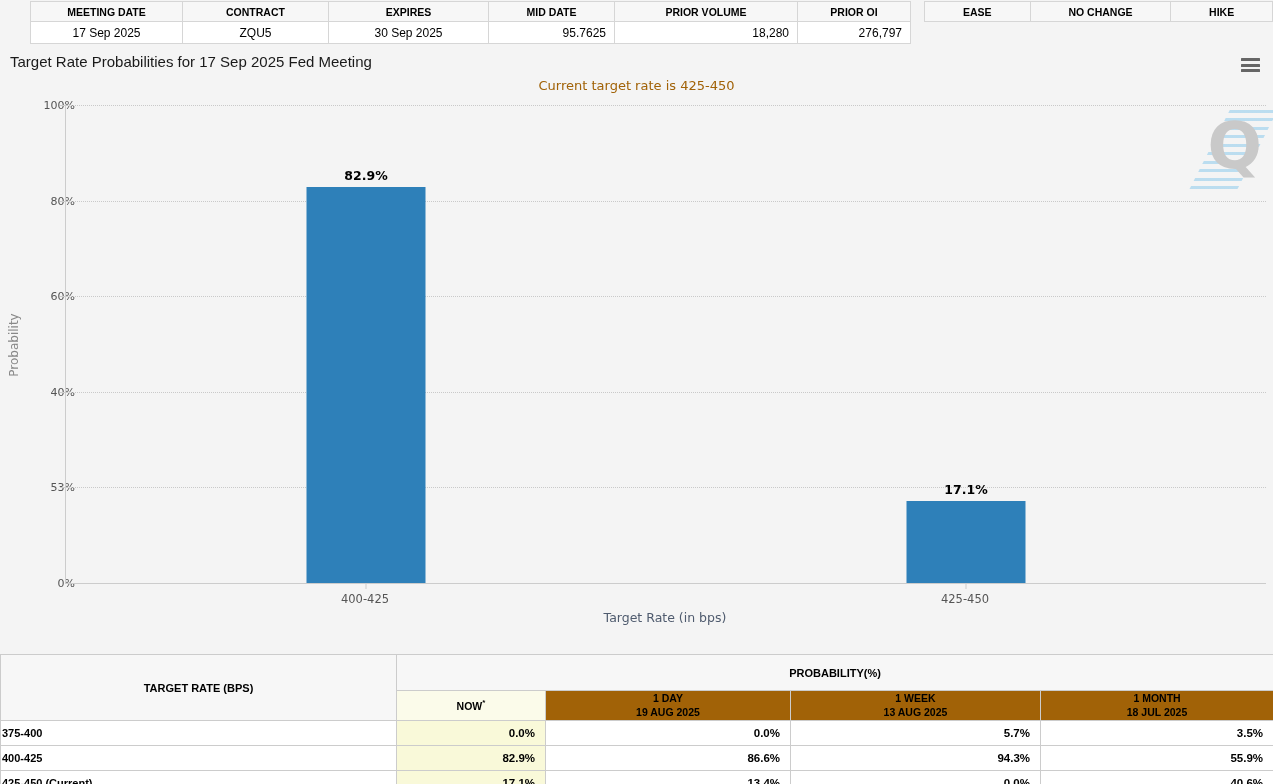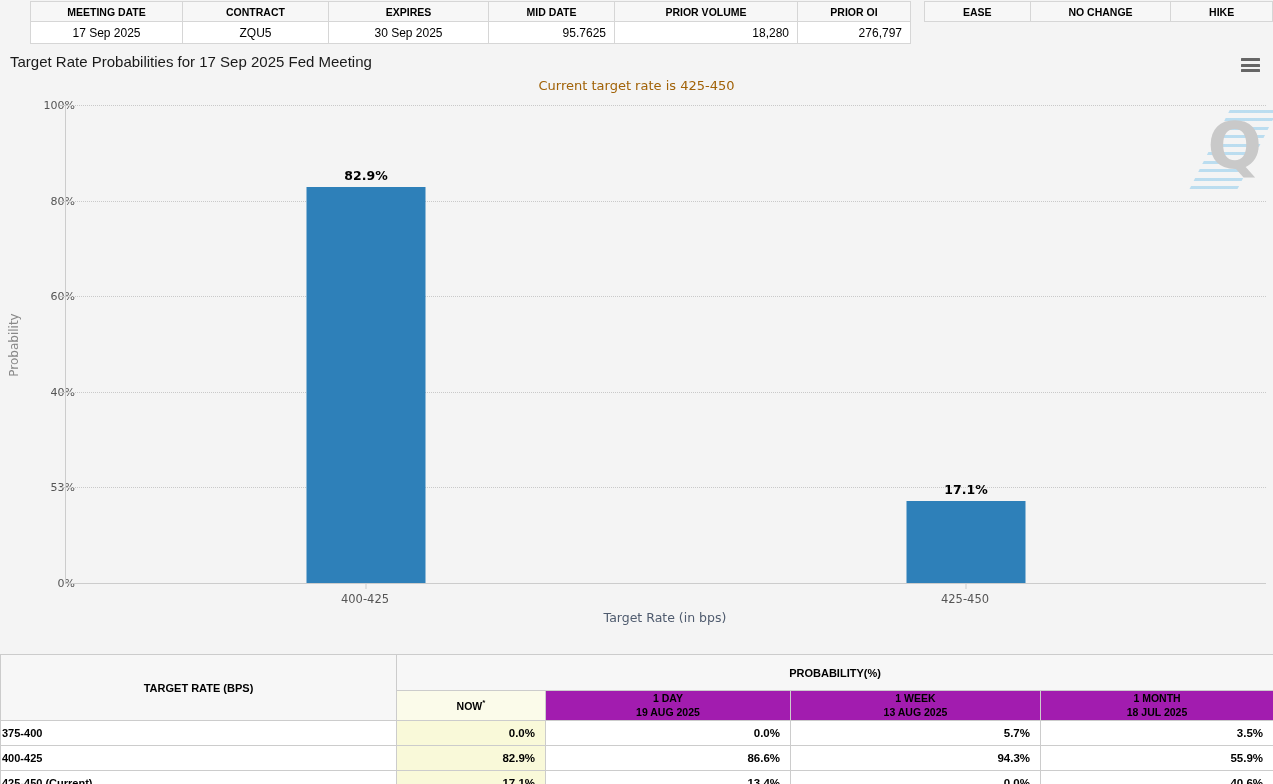--- a/index.html
+++ b/index.html
@@ -49,21 +49,21 @@
     transform:skewX(-27deg);transform-origin:bottom left;
     background:repeating-linear-gradient(to bottom,rgba(140,202,236,.55) 0 3px,transparent 3px 8.5px);}
   .watermark .q{position:absolute;right:2px;top:0;font-family:"DejaVu Sans",sans-serif;
     font-size:64px;line-height:76px;font-weight:bold;color:#c9c9c9;}
 
   
   .prob-table{position:absolute;left:0;top:654px;width:1273px;border-collapse:collapse;table-layout:fixed;}
   .prob-table td{border:1px solid #ccc;color:#000;overflow:hidden;white-space:nowrap;}
   .prob-table .corner{background:#f7f7f7;font-weight:bold;font-size:11px;text-align:center;}
   .prob-table .group{background:#f7f7f7;font-weight:bold;font-size:11px;text-align:center;height:33px;}
-  .prob-table .colhdr{background:#a21caf;font-weight:bold;font-size:10.5px;text-align:center;height:27px;line-height:1.3;}
+  .prob-table .colhdr{background:#a16207;font-weight:bold;font-size:10.5px;text-align:center;height:27px;line-height:1.3;}
   .prob-table .colhdr.now{background:#fbfbea;}
   .prob-table .colhdr sup{font-size:8px;}
   .prob-table .rate-cell{background:#fff;font-weight:bold;font-size:11px;height:22px;}
   .prob-table .val-cell{background:#fff;font-weight:bold;font-size:11.5px;text-align:right;padding-right:10px;}
   .prob-table .val-cell.now{background:#f9f9d9;}
 </style>
 </head>
 <body style="--bar-color: #2e80b9;">
 
 <div>

